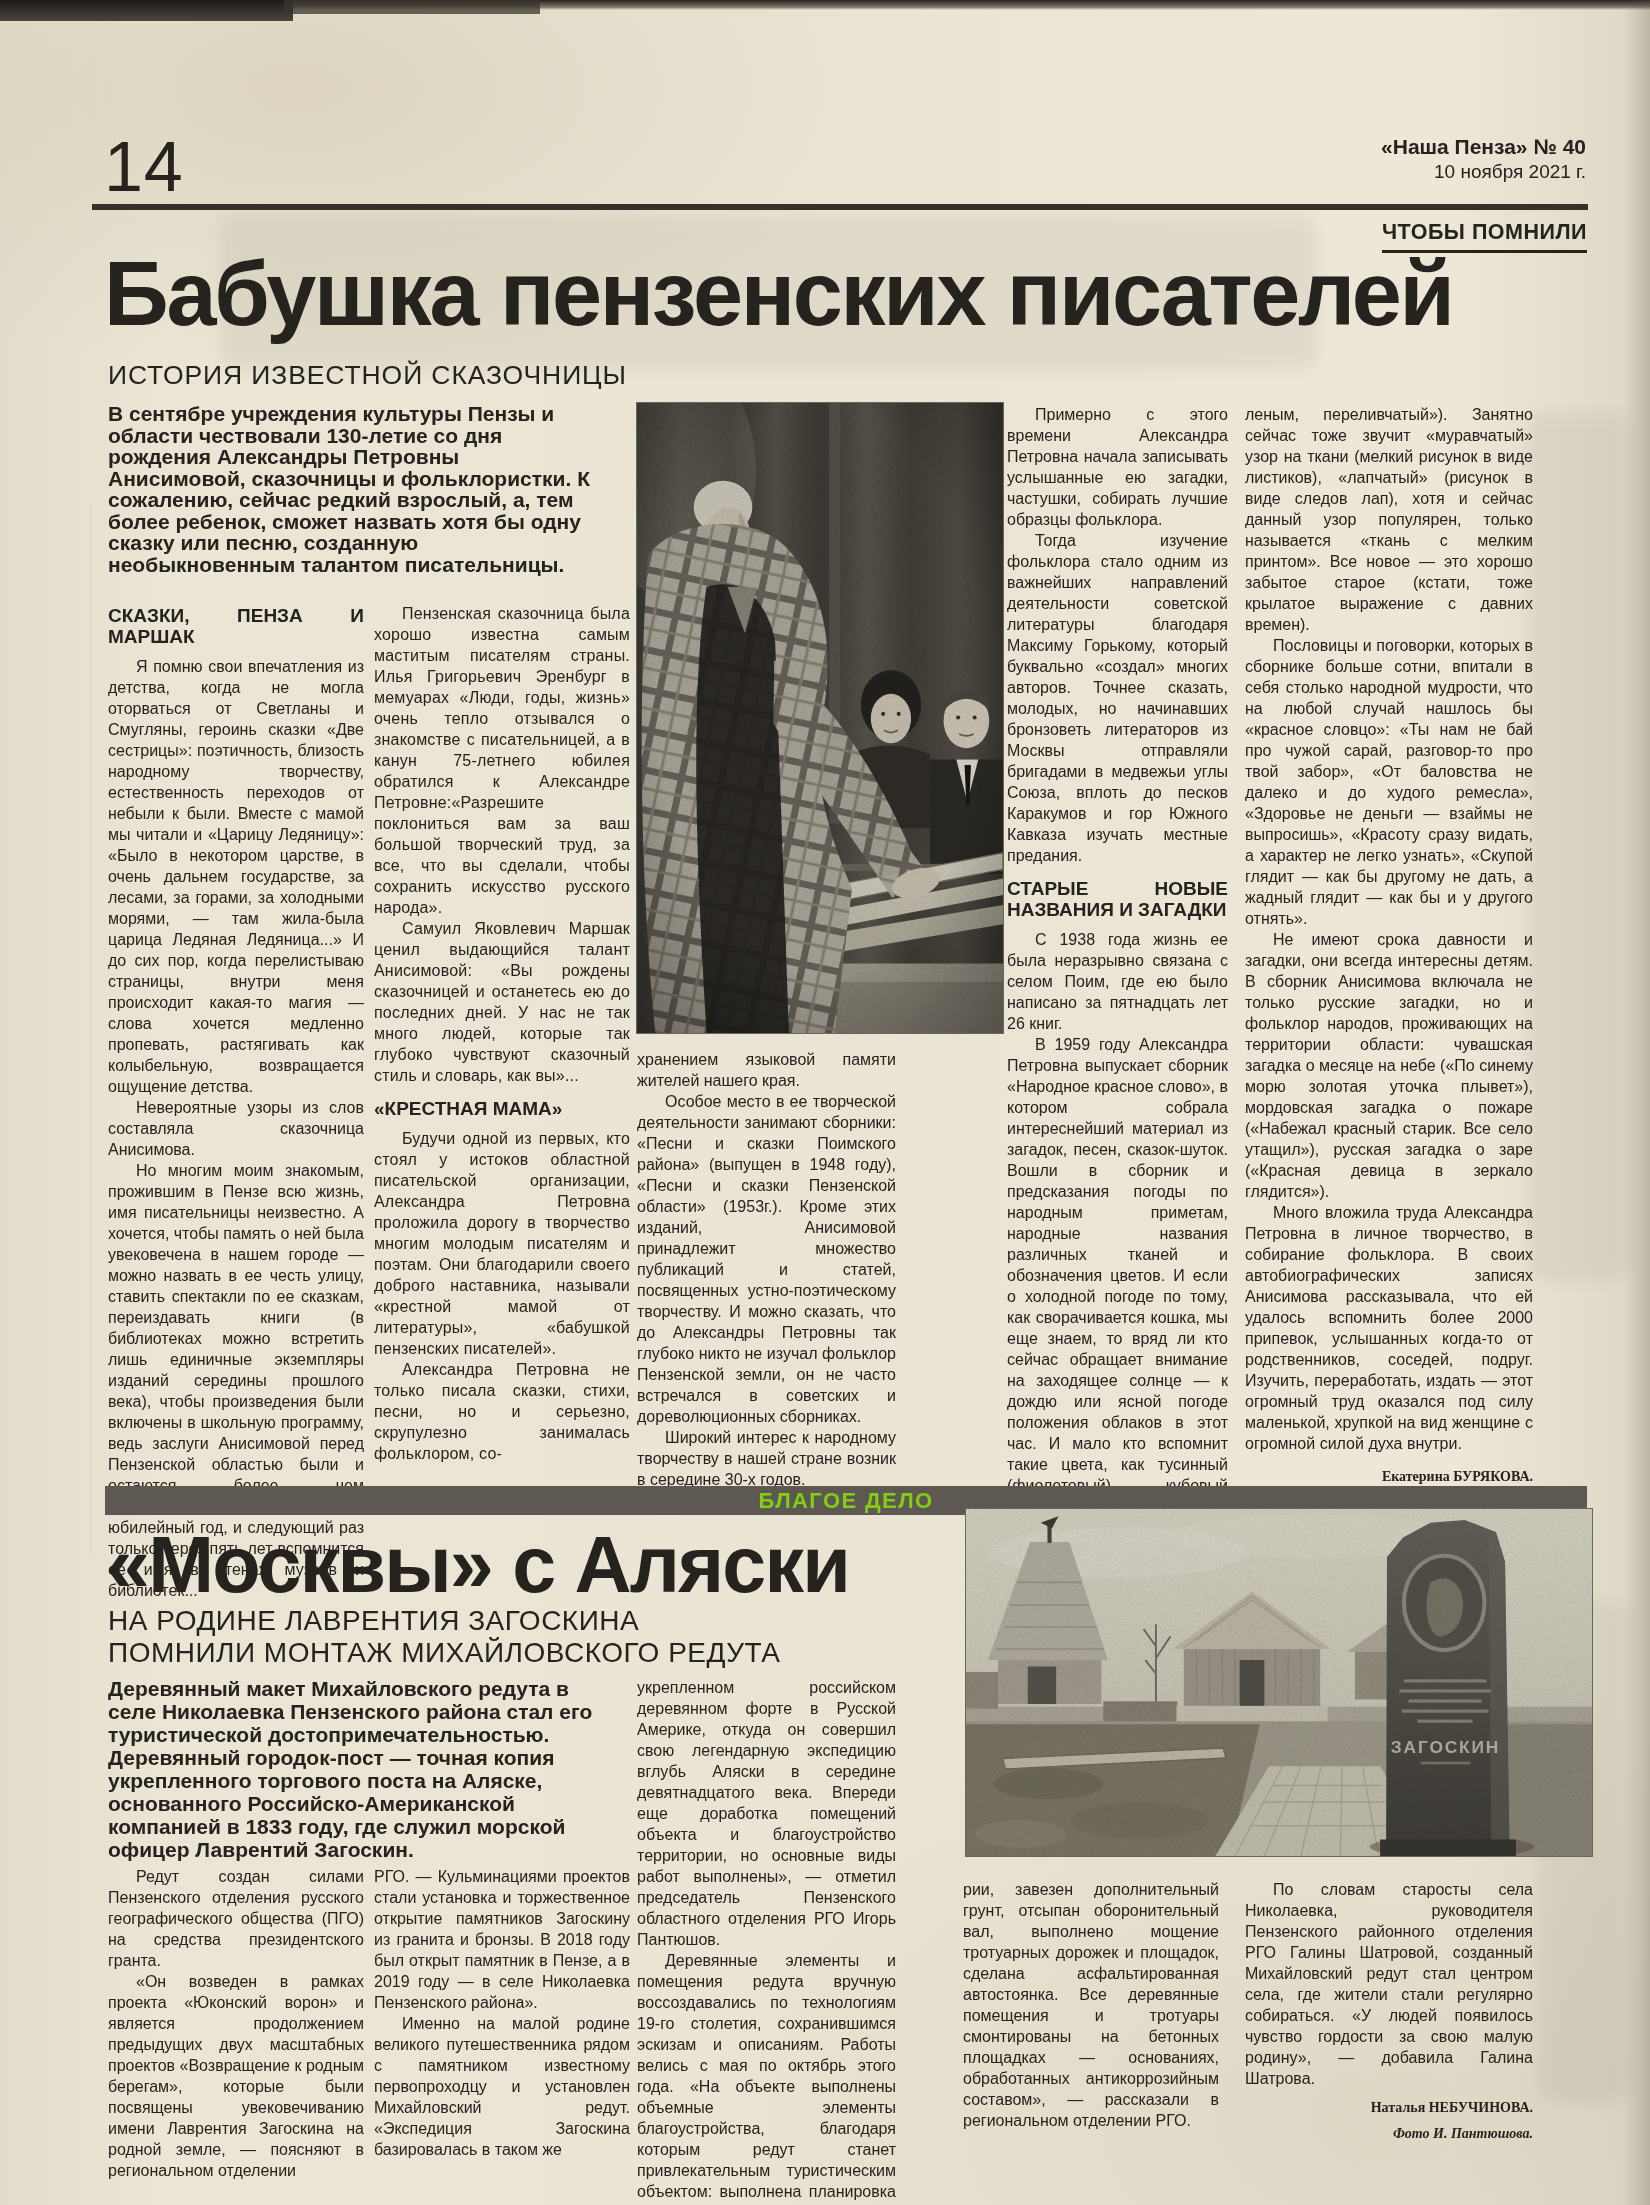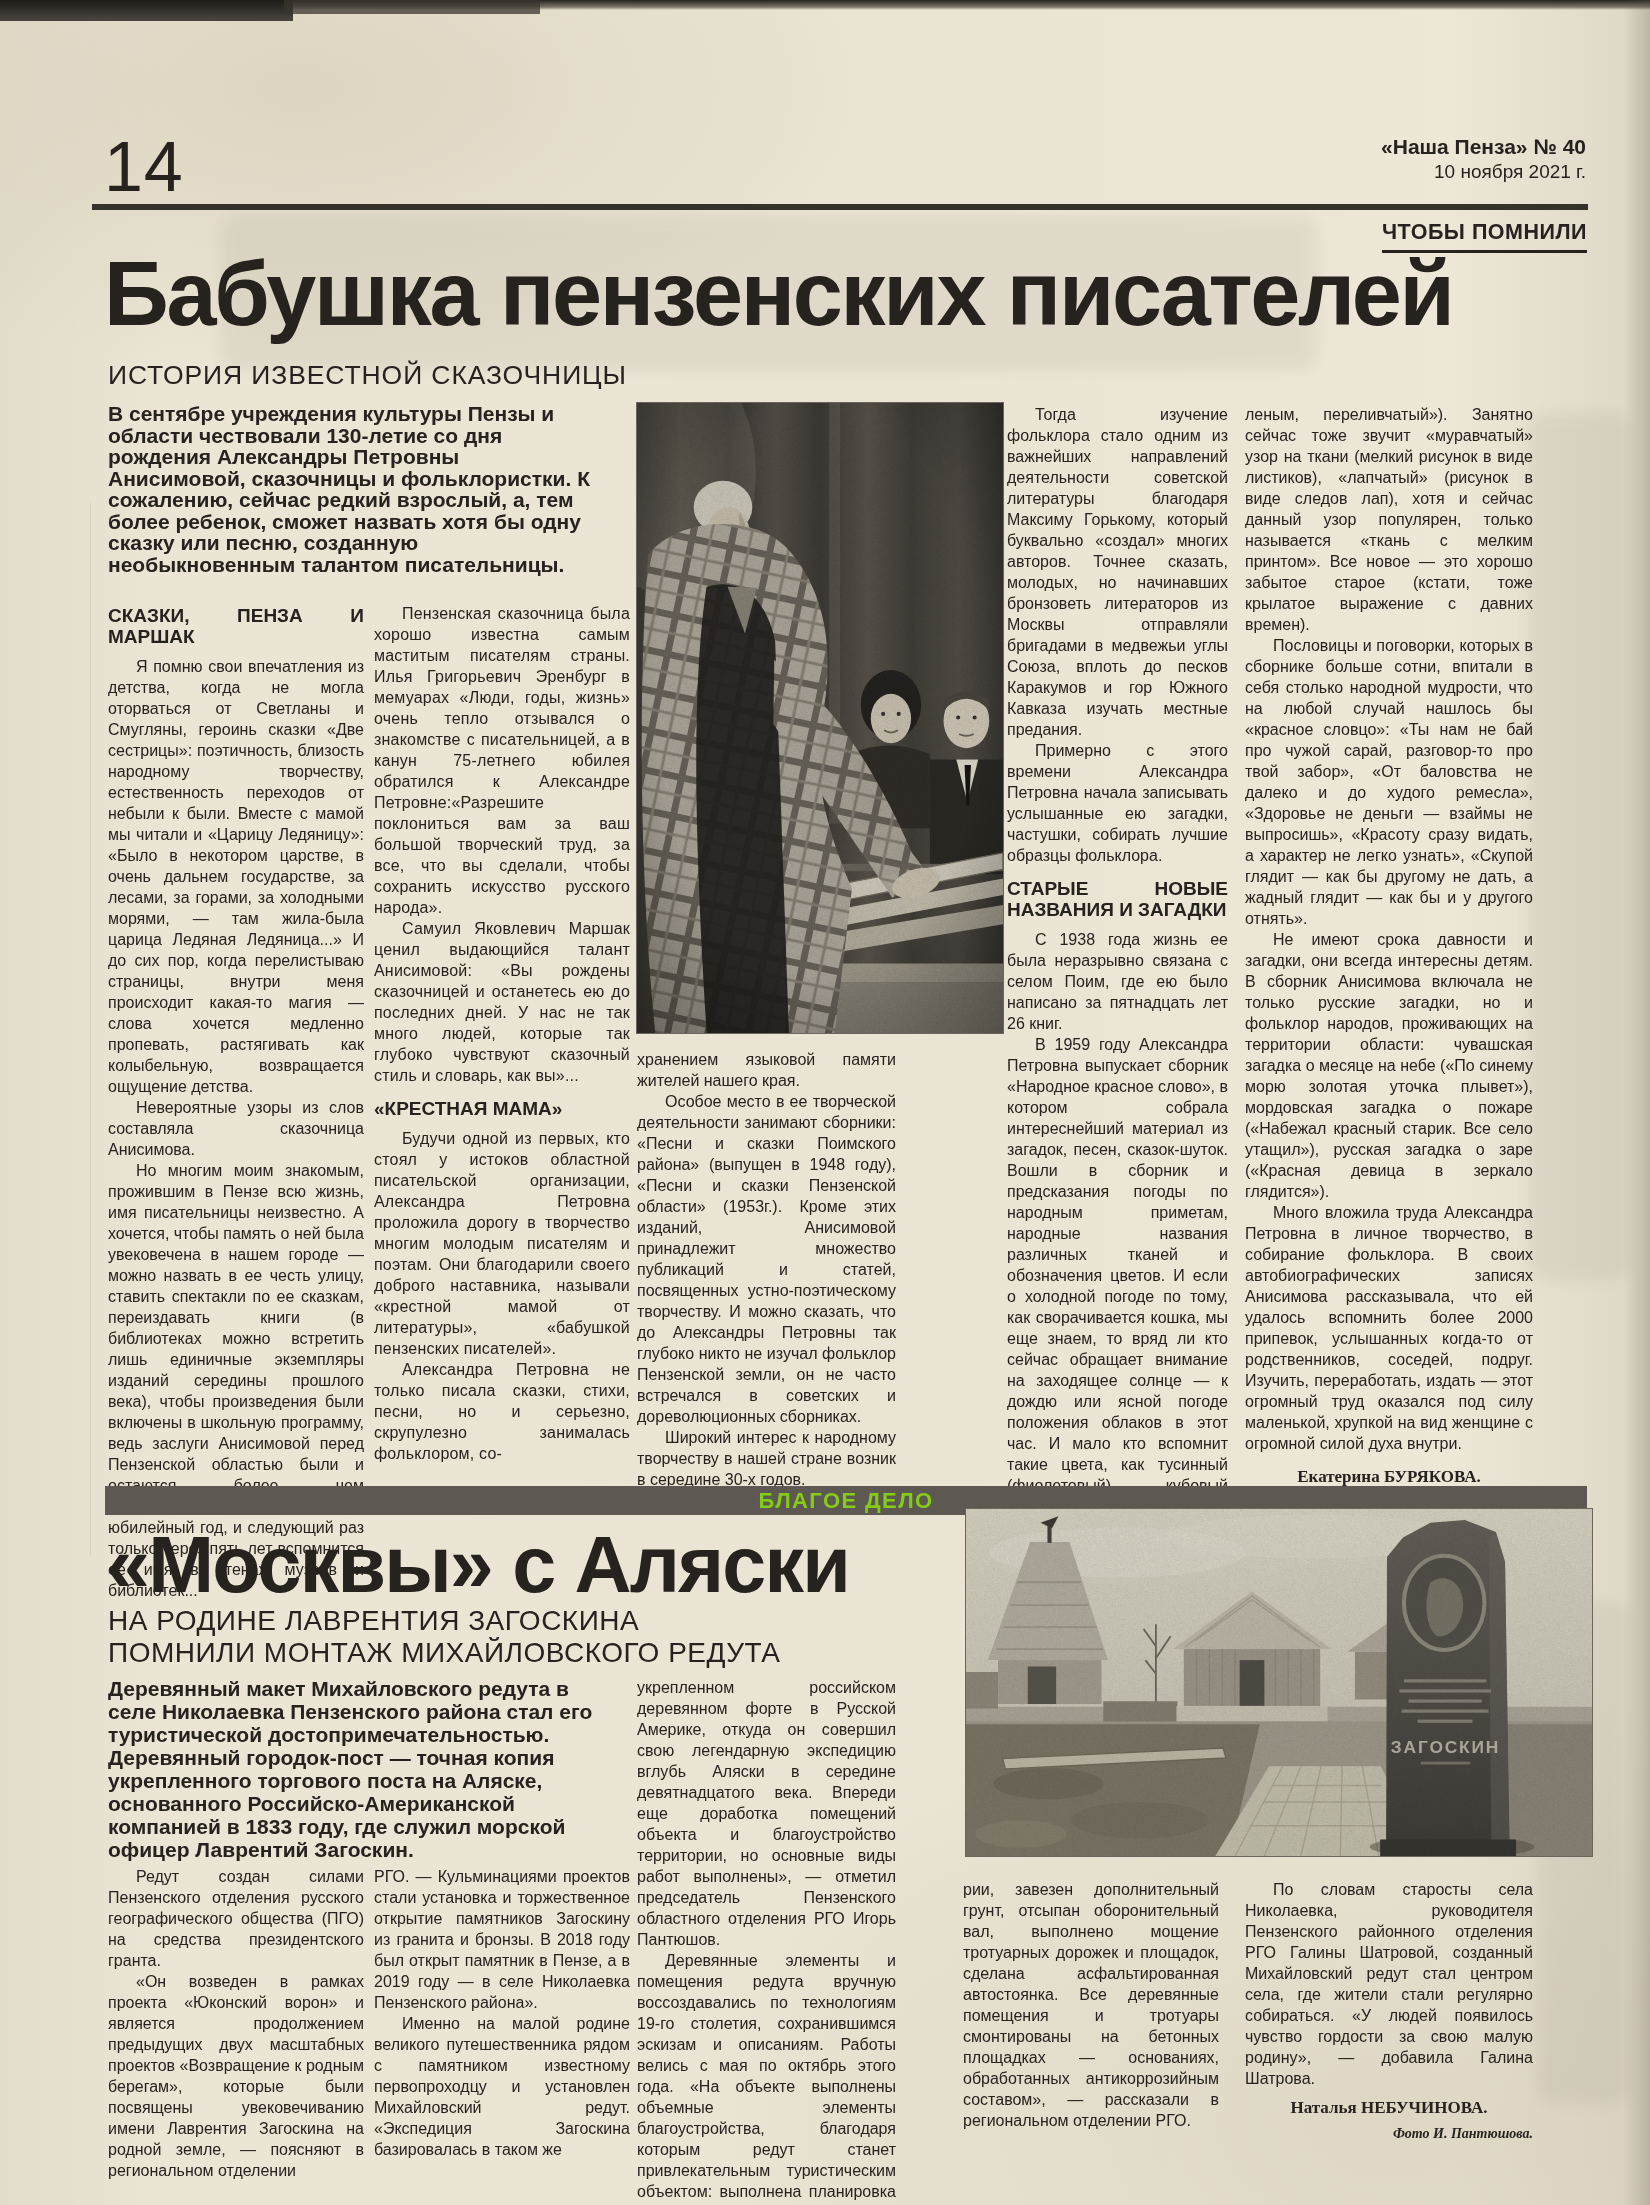--- a/index.html
+++ b/index.html
@@ -33,21 +33,21 @@
   .col{position:absolute;font-size:16px;line-height:21px;text-align:justify;}
   .col p{margin:0;text-indent:28px;}
   .col p.cont{text-indent:0;}
   .col h3{margin:2.7px 0 8.2px 0;font-size:19px;line-height:1.1;font-weight:700;letter-spacing:0;}
   .col h3.mt{margin-top:13px;}
   .c1{left:108px;top:603px;width:256px;}
   .c2{left:374px;top:603px;width:256px;letter-spacing:0.2px;}
   .c3{left:637px;top:1049px;width:259px;}
   .c4{left:1007px;top:404px;width:221px;}
   .c5{left:1245px;top:404px;width:288px;}
-  .byline{margin-top:12px;font-family:"Liberation Serif",serif;font-weight:700;font-size:17px;text-align:center;text-indent:0;}
+  .byline{margin-top:12px;font-family:"Liberation Serif",serif;font-weight:700;font-size:14px;text-align:right;text-indent:0;}
   .credit{margin-top:6.4px;margin-left:auto;max-width:215px;font-family:"Liberation Serif",serif;font-weight:700;font-size:14.6px;line-height:1.25;text-align:right;font-style:italic;}
   .photo{position:absolute;outline:1.4px solid #6a665c;background:#7d786d;}
   .photo svg{display:block;width:100%;height:100%;}
   .photo1{left:637px;top:403px;width:366px;height:630px;}
   .photo2{left:966px;top:1509px;width:626px;height:347px;}
   
   .bar2{position:absolute;left:105px;top:1486px;width:1482px;height:29px;background:#5d5952;
         display:flex;align-items:center;justify-content:center;}
   .bar2 span{color:#84cc16;font-size:22px;font-weight:700;letter-spacing:1.4px;}
   .headline2{position:absolute;left:106px;top:1519px;margin:0;font-size:79px;font-weight:700;letter-spacing:-1.8px;white-space:nowrap;}
@@ -183,22 +183,22 @@
     </svg>
   </div>
 
   <div class="col c3">
     <p class="cont">хранением языковой памяти жителей нашего края.</p>
     <p>Особое место в ее творческой деятельности занимают сборники: «Песни и сказки Поимского района» (выпущен в 1948 году), «Песни и сказки Пензенской области» (1953г.). Кроме этих изданий, Анисимовой принадлежит множество публикаций и статей, посвященных устно-поэтическому творчеству. И можно сказать, что до Александры Петровны так глубоко никто не изучал фольклор Пензенской земли, он не часто встречался в советских и дореволюционных сборниках.</p>
     <p>Широкий интерес к народному творчеству в нашей стране возник в середине 30-х годов.</p>
   </div>
 
   <div class="col c4">
+    <p>Примерно с этого времени Александра Петровна начала записывать услышанные ею загадки, частушки, собирать лучшие образцы фольклора.</p>
     <p>Тогда изучение фольклора стало одним из важнейших направлений деятельности советской литературы благодаря Максиму Горькому, который буквально «создал» многих авторов. Точнее сказать, молодых, но начинавших бронзоветь литераторов из Москвы отправляли бригадами в медвежьи углы Союза, вплоть до песков Каракумов и гор Южного Кавказа изучать местные предания.</p>
-    <p>Примерно с этого времени Александра Петровна начала записывать услышанные ею загадки, частушки, собирать лучшие образцы фольклора.</p>
     <h3 class="mt">СТАРЫЕ НОВЫЕ НАЗВАНИЯ И ЗАГАДКИ</h3>
     <p>С 1938 года жизнь ее была неразрывно связана с селом Поим, где ею было написано за пятнадцать лет 26 книг.</p>
     <p>В 1959 году Александра Петровна выпускает сборник «Народное красное слово», в котором собрала интереснейший материал из загадок, песен, сказок-шуток. Вошли в сборник и предсказания погоды по народным приметам, народные названия различных тканей и обозначения цветов. И если о холодной погоде по тому, как сворачивается кошка, мы еще знаем, то вряд ли кто сейчас обращает внимание на заходящее солнце — к дождю или ясной погоде положения облаков в этот час. И мало кто вспомнит такие цвета, как тусинный (фиолетовый), кубовый («темно-синий без красноватого оттенка»), жаровый («цвет пылающего огня»), сизый («отливающий то красным, то зе-</p>
   </div>
 
   <div class="col c5">
     <p class="cont">леным, переливчатый»). Занятно сейчас тоже звучит «муравчатый» узор на ткани (мелкий рисунок в виде листиков), «лапчатый» (рисунок в виде следов лап), хотя и сейчас данный узор популярен, только называется «ткань с мелким принтом». Все новое — это хорошо забытое старое (кстати, тоже крылатое выражение с давних времен).</p>
     <p>Пословицы и поговорки, которых в сборнике больше сотни, впитали в себя столько народной мудрости, что на любой случай нашлось бы «красное словцо»: «Ты нам не бай про чужой сарай, разговор-то про твой забор», «От баловства не далеко и до худого ремесла», «Здоровье не деньги — взаймы не выпросишь», «Красоту сразу видать, а характер не легко узнать», «Скупой глядит — как бы другому не дать, а жадный глядит — как бы и у другого отнять».</p>
     <p>Не имеют срока давности и загадки, они всегда интересны детям. В сборник Анисимова включала не только русские загадки, но и фольклор народов, проживающих на территории области: чувашская загадка о месяце на небе («По синему морю золотая уточка плывет»), мордовская загадка о пожаре («Набежал красный старик. Все село утащил»), русская загадка о заре («Красная девица в зеркало глядится»).</p>
     <p>Много вложила труда Александра Петровна в личное творчество, в собирание фольклора. В своих автобиографических записях Анисимова рассказывала, что ей удалось вспомнить более 2000 припевок, услышанных когда-то от родственников, соседей, подруг. Изучить, переработать, издать — этот огромный труд оказался под силу маленькой, хрупкой на вид женщине с огромной силой духа внутри.</p>

